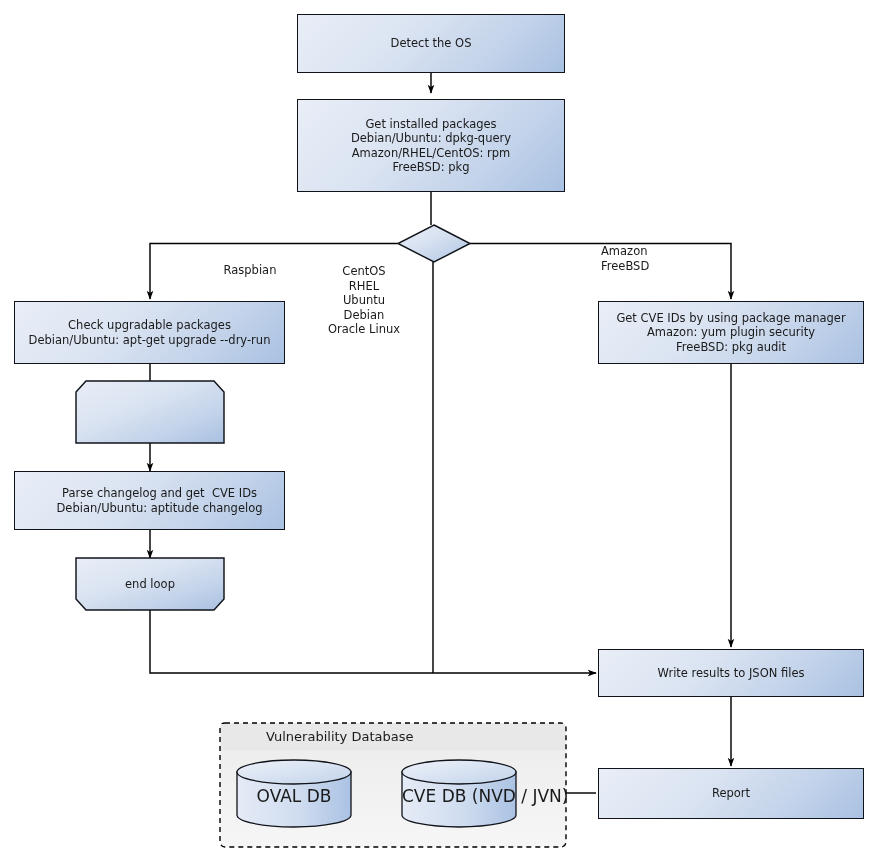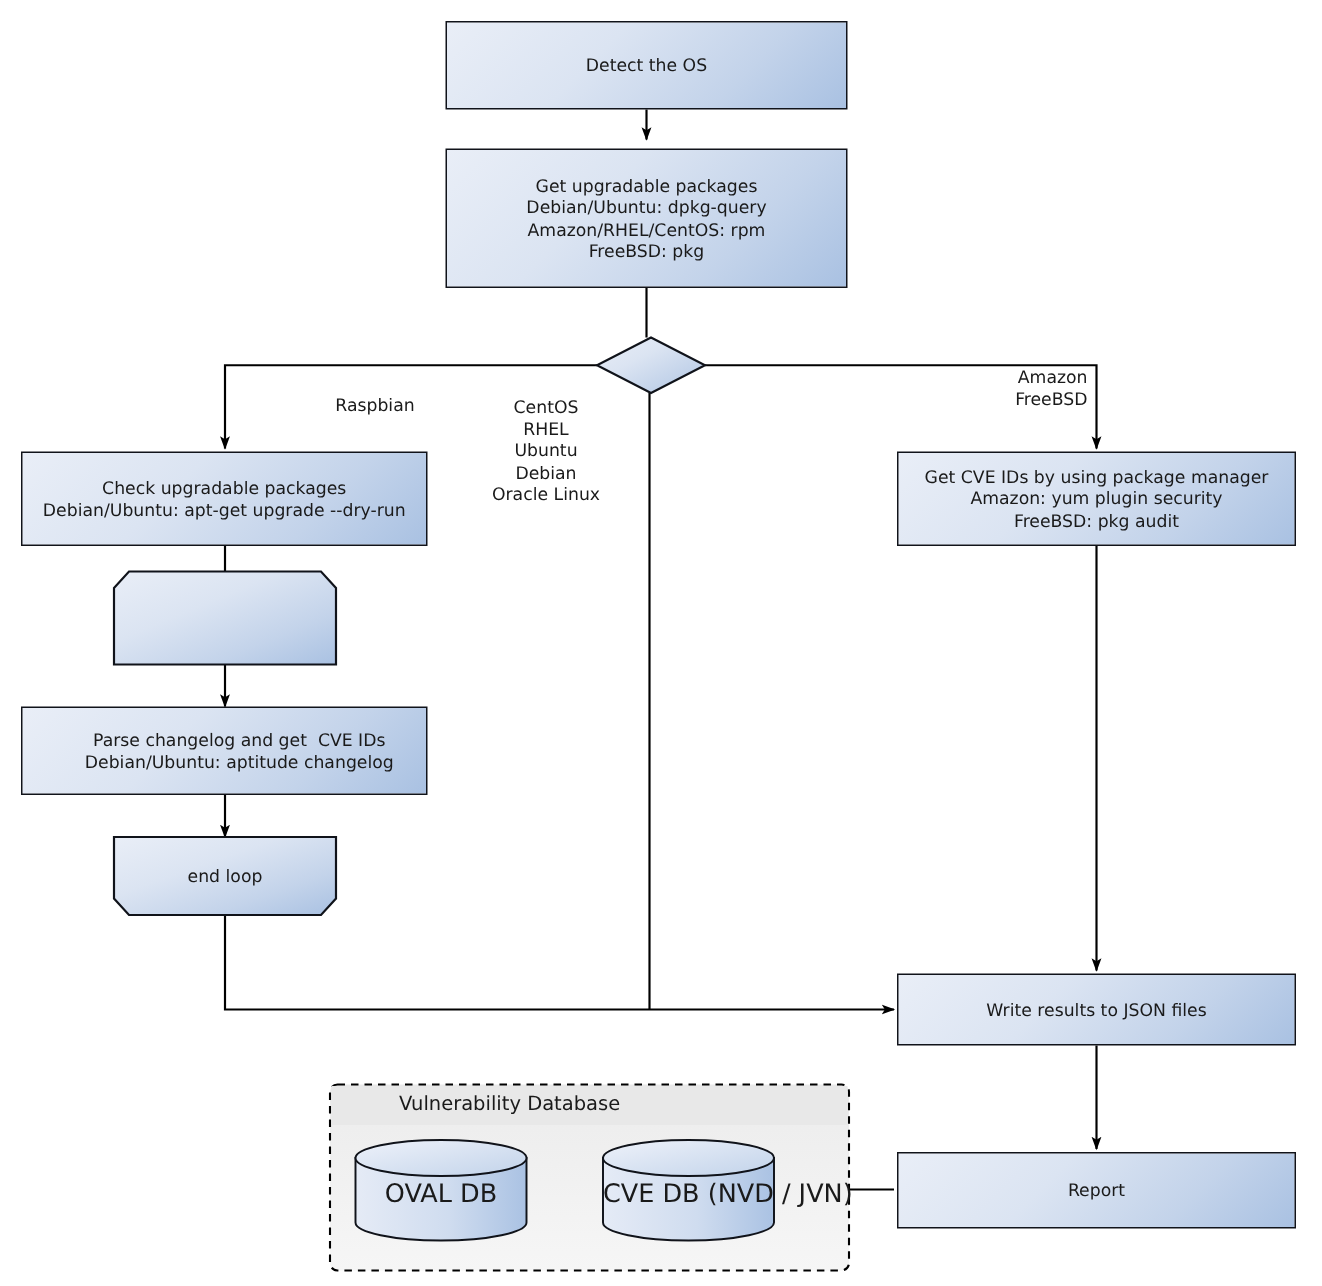--- a/index.html
+++ b/index.html
@@ -99,21 +99,21 @@
       <path d="M402,772 L402,815 A57,12 0 0 0 516,815 L516,772 Z" fill="url(#cylbody)" stroke="#10131a" stroke-width="1.3"></path>
       <ellipse cx="459" cy="772" rx="57" ry="12" fill="url(#cyltop)" stroke="#10131a" stroke-width="1.3"></ellipse>
     </g>
   </svg>
 
   <div class="node boxnode" style="left:297px;top:14px;width:268px;height:59px;">
     <span class="lbl">Detect the OS</span>
   </div>
 
   <div class="node boxnode" style="left:297px;top:99px;width:268px;height:93px;">
-    <span class="lbl">Get upgradable packages
+    <span class="lbl">Get installed packages
 Debian/Ubuntu: dpkg-query
 Amazon/RHEL/CentOS: rpm
 FreeBSD: pkg</span>
   </div>
 
   <div class="node boxnode" style="left:14px;top:301px;width:271px;height:63px;">
     <span class="lbl">Check upgradable packages
 Debian/Ubuntu: apt-get upgrade --dry-run</span>
   </div>
 
@@ -148,16 +148,16 @@
   <div class="dbtext" style="left:402px;top:786px;width:114px;">CVE DB (NVD / JVN)</div>
 
   <div class="edgelabel" style="left:160px;top:263px;width:180px;text-align:center;">Raspbian</div>
 
   <div class="edgelabel" style="left:303px;top:264px;width:122px;text-align:center;">CentOS
 RHEL
 Ubuntu
 Debian
 Oracle Linux</div>
 
-  <div class="edgelabel" style="left:601px;top:244px;width:124px;text-align:right;">Amazon
+  <div class="edgelabel" style="left:601px;top:244px;width:124px;text-align:left;">Amazon
 FreeBSD</div>
 
 </div>
 
 </body></html>

